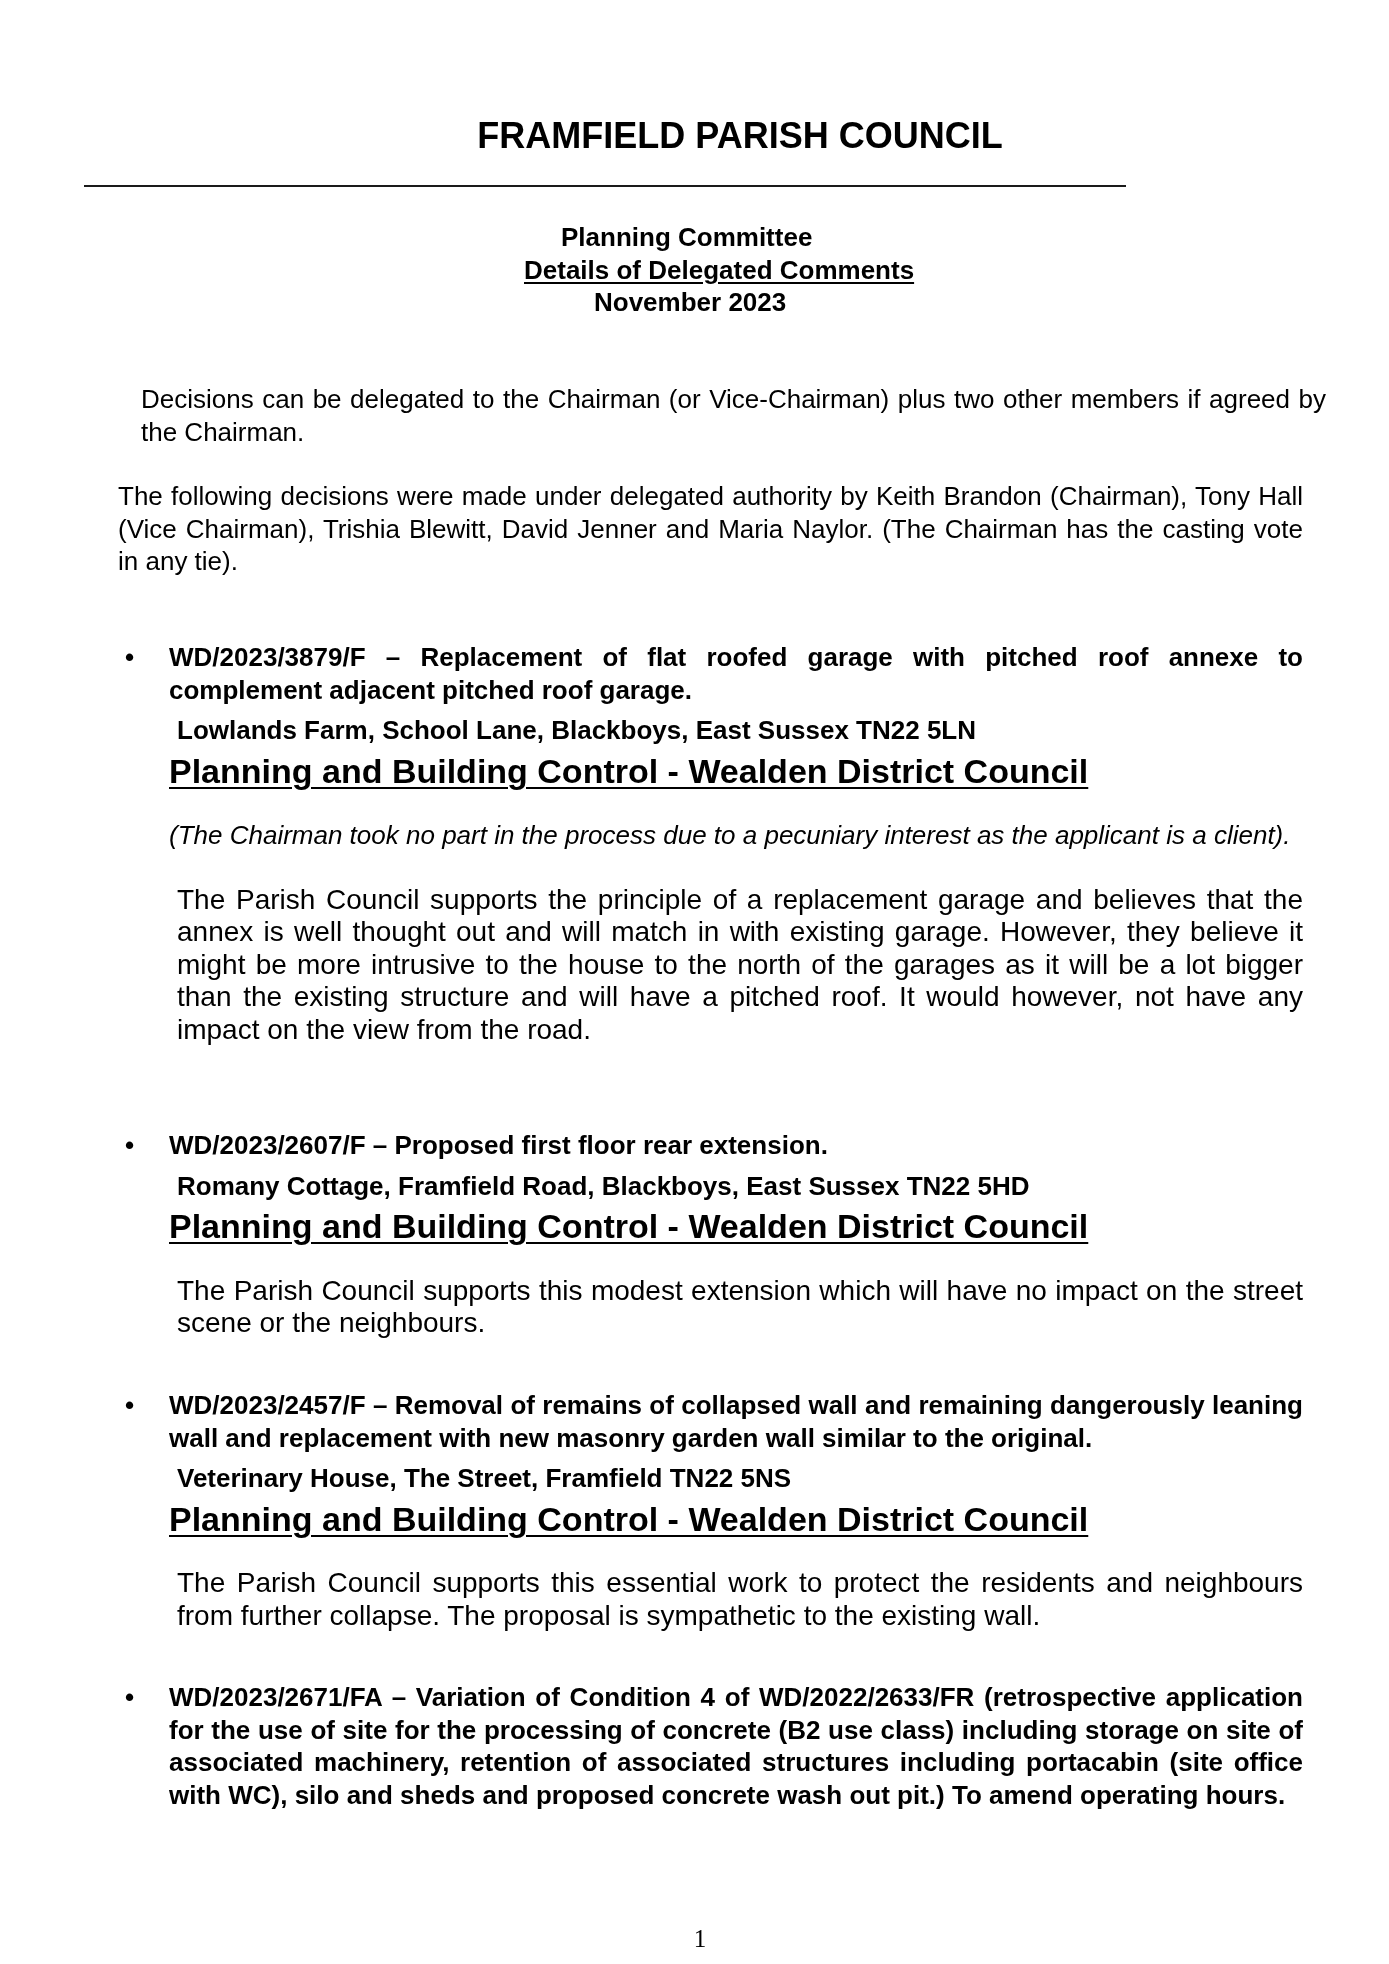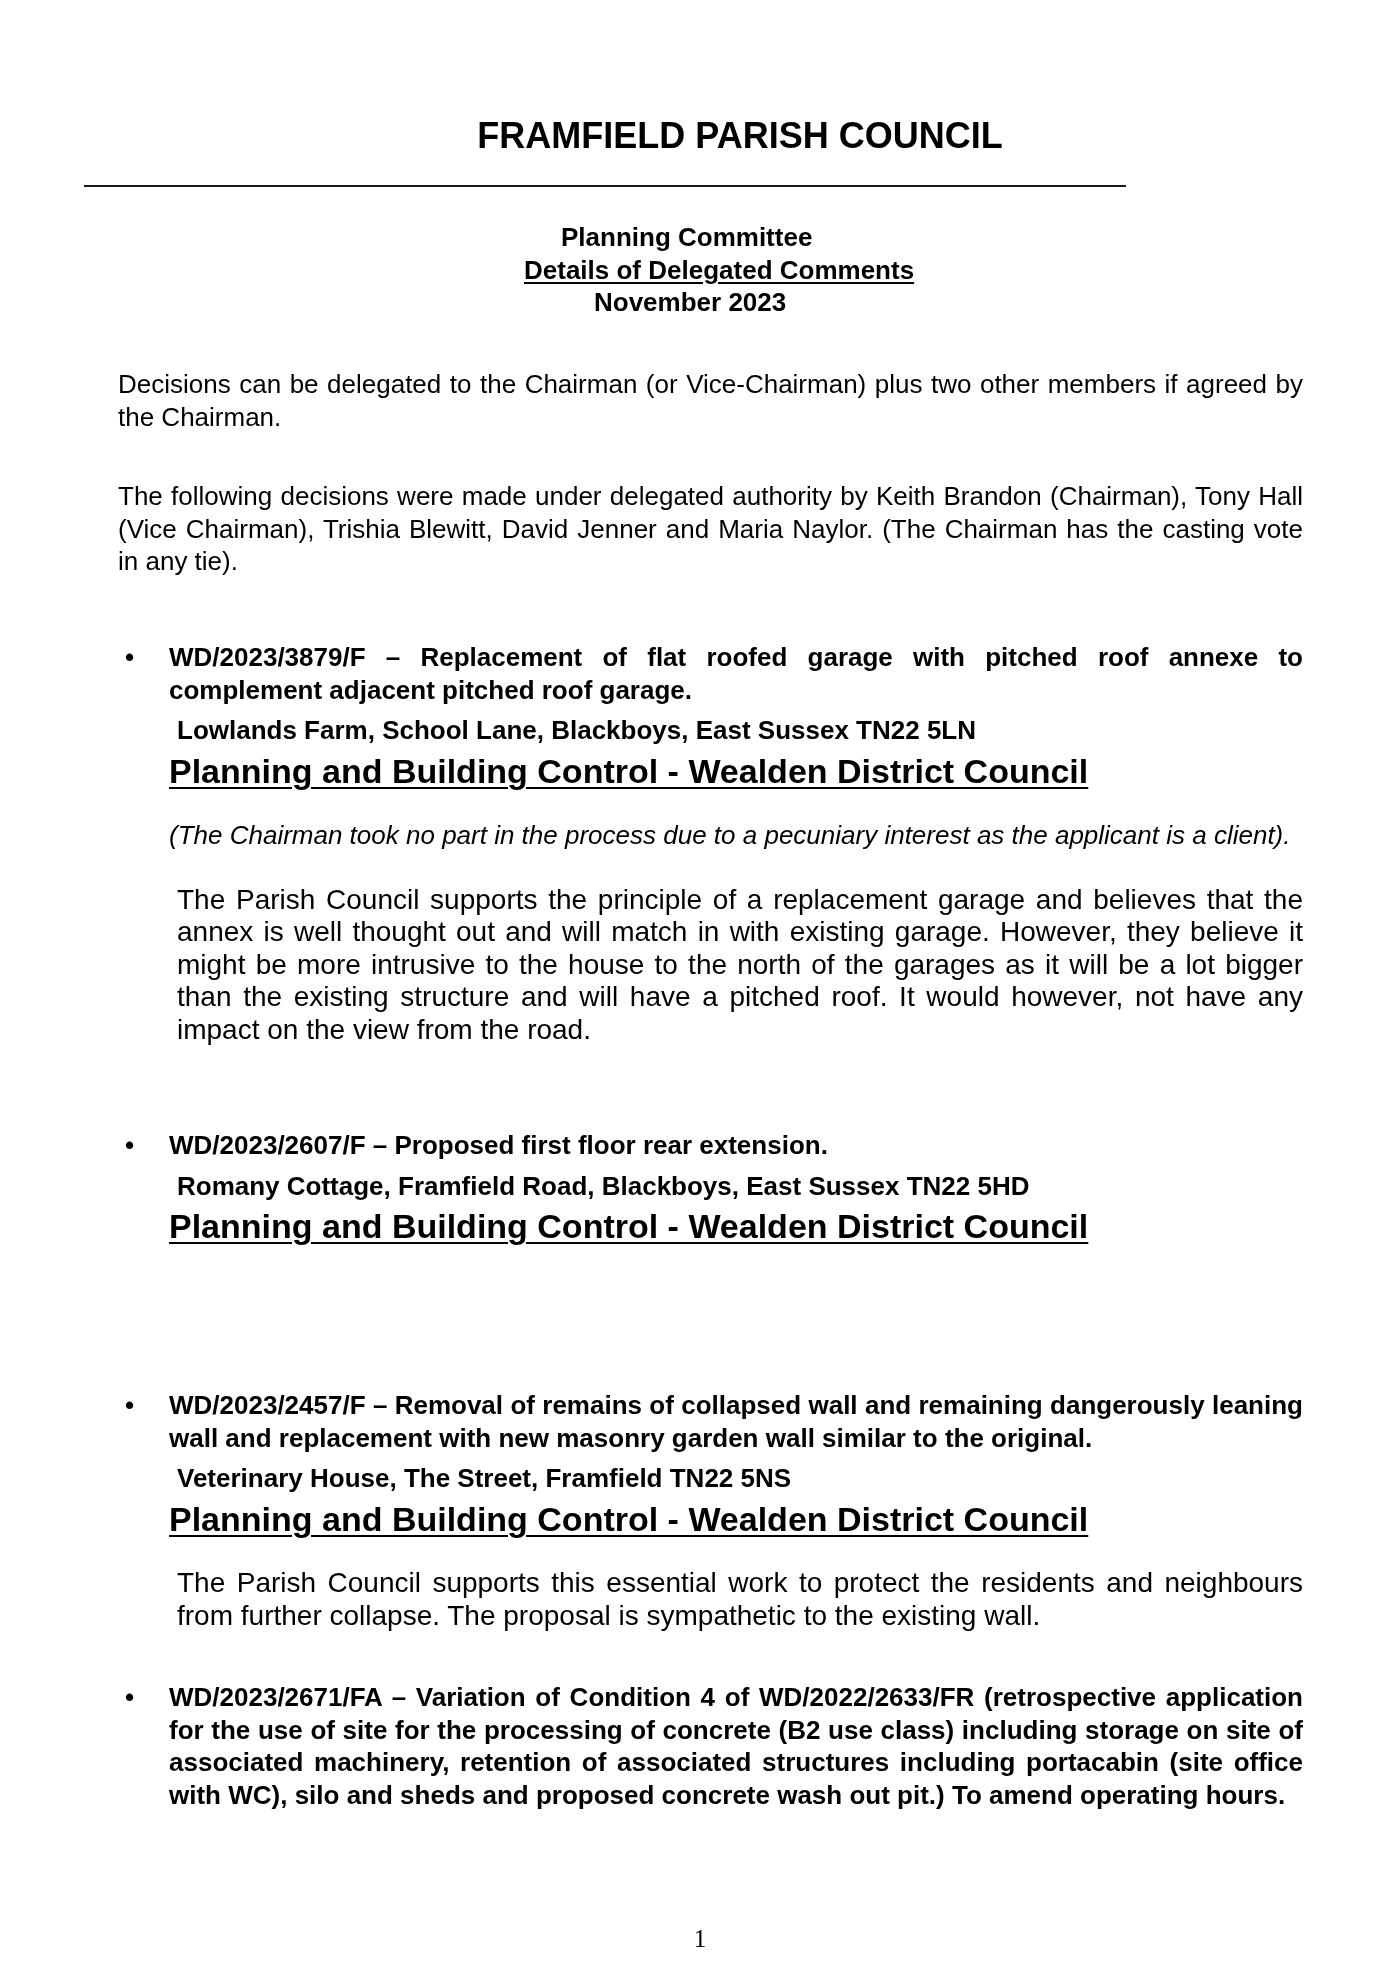--- a/index.html
+++ b/index.html
@@ -17,21 +17,21 @@
     font-size: 26px; font-weight: bold; line-height: 33px; white-space: nowrap;
   }
   .sub1 { left: 561px; top: 221px; }
   .sub2 { left: 524px; top: 254px; text-decoration: underline; text-decoration-thickness: 2px; text-underline-offset: 3px; }
   .sub3 { left: 594px; top: 286px; }
 
   .para {
     left: 118px; width: 1185px; font-size: 26px; line-height: 32.5px;
     text-align: justify; text-align-last: left; margin: 0;
   }
-  .p1 { top: 368px; }
+  .p1 { top: 383px; margin-left: 23px; }
   .p2 { top: 480px; }
 
   .item { left: 118px; width: 1185px; }
   .bullet {
     position: absolute; left: 7px; top: 0; width: 20px; font-size: 26px;
     line-height: 32.5px; font-weight: bold;
   }
   .item-body { margin-left: 51px; width: 1134px; }
   .item-head { font-size: 26px; line-height: 32.5px; font-weight: bold; text-align: justify; text-align-last: left; margin: 0; }
   .item-addr { font-size: 26px; line-height: 32.5px; font-weight: bold; margin: 8px; }
@@ -77,20 +77,21 @@
     <p class="comment after-note">The Parish Council supports the principle of a replacement garage and believes that the annex is well thought out and will match in with existing garage.   However, they believe it might be more intrusive to the house to the north of the garages as it will be a lot bigger than the existing structure and will have a pitched roof.  It would however, not have any impact on the view from the road.</p>
   </div>
 </div>
 
 <div class="abs item i2">
   <span class="bullet">•</span>
   <div class="item-body">
     <p class="item-head">WD/2023/2607/F – Proposed first floor rear extension.</p>
     <p class="item-addr">Romany Cottage, Framfield Road, Blackboys, East Sussex TN22 5HD</p>
     <div><span class="item-link">Planning and Building Control - Wealden District Council</span></div>
+    <p class="comment">The Parish Council supports this modest extension which will have no impact on the street scene or the neighbours.</p>
   </div>
 </div>
 
 <div class="abs item i3">
   <span class="bullet">•</span>
   <div class="item-body">
     <p class="item-head">WD/2023/2457/F – Removal of remains of collapsed wall and remaining dangerously leaning wall and replacement with new masonry garden wall similar to the original.</p>
     <p class="item-addr">Veterinary House, The Street, Framfield TN22 5NS</p>
     <div><span class="item-link">Planning and Building Control - Wealden District Council</span></div>
     <p class="comment">The Parish Council supports this essential work to protect the residents and neighbours from further collapse. The proposal is sympathetic to the existing wall.</p>

